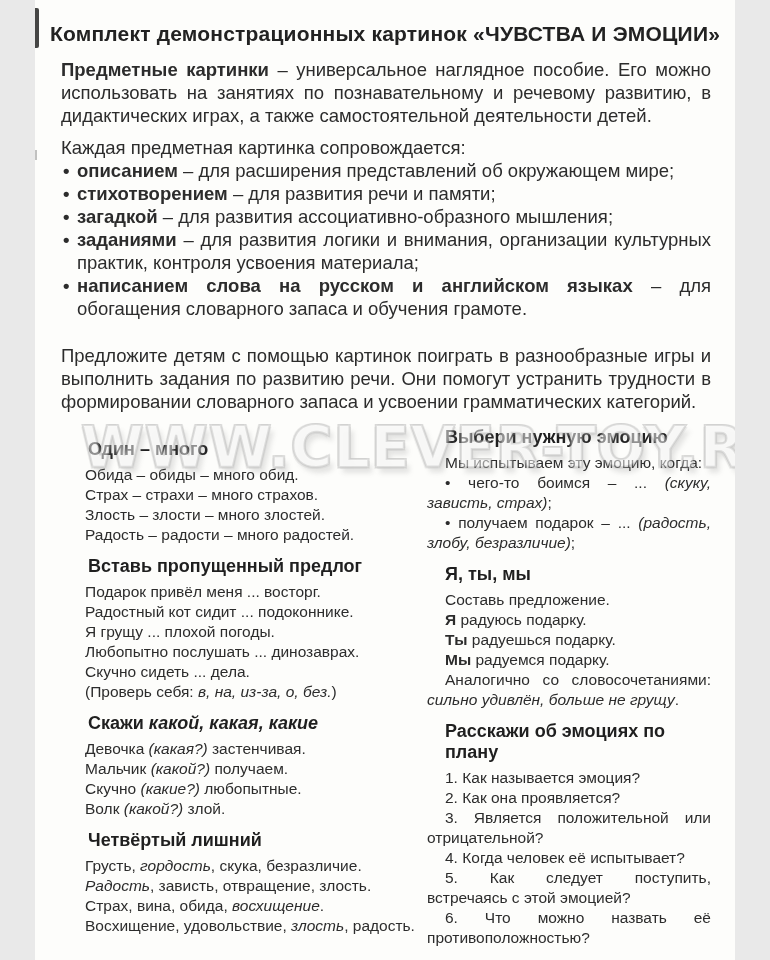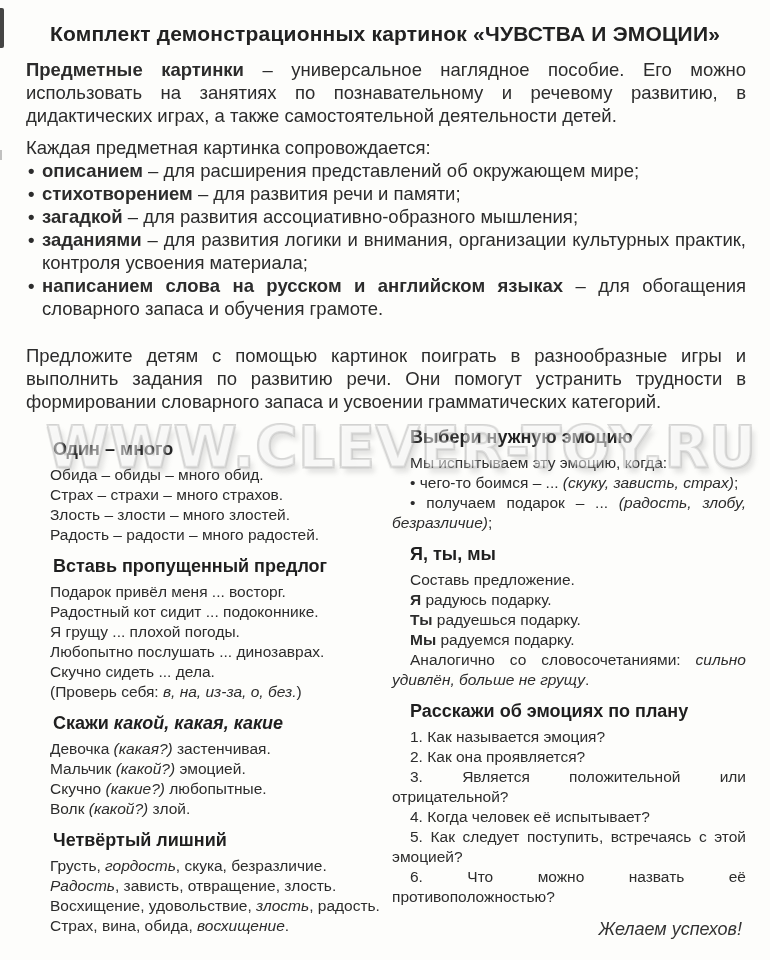--- a/index.html
+++ b/index.html
@@ -1,19 +1,19 @@
 <!DOCTYPE html>
 <html lang="ru"><head>
 <meta charset="utf-8">
 <style>
   html,body{margin:0;padding:0;}
   body{background:#e9e9e9;}
   .page{
     position:relative;
-    width:770px;height:960px;
+    width:700px;height:960px;
     margin:0 auto;
     background:#fdfdfb;
     font-family:"Liberation Sans",sans-serif;
     color:#2c2c2c;
     overflow:hidden;
     box-sizing:border-box;
   }
   
   .edge-mark1{position:absolute;left:0;top:8px;width:4px;height:40px;background:#161616;opacity:.8;border-radius:0 2px 2px 0;}
   .edge-mark2{position:absolute;left:0;top:150px;width:2px;height:10px;background:#777;opacity:.45;}
@@ -112,29 +112,29 @@
       <div class="sec-heading">Вставь пропущенный предлог</div>
       <div class="line">Подарок привёл меня ... восторг.</div>
       <div class="line">Радостный кот сидит ... подоконнике.</div>
       <div class="line">Я грущу ... плохой погоды.</div>
       <div class="line">Любопытно послушать ... динозаврах.</div>
       <div class="line">Скучно сидеть ... дела.</div>
       <div class="line"><span>(Проверь себя: </span><span class="ital">в, на, из-за, о, без.</span><span>)</span></div>
 
       <div class="sec-heading"><span>Скажи </span><span class="ital">какой, какая, какие</span></div>
       <div class="line"><span>Девочка </span><span class="ital">(какая?)</span><span> застенчивая.</span></div>
-      <div class="line"><span>Мальчик </span><span class="ital">(какой?)</span><span> эмоцией.</span></div>
+      <div class="line"><span>Мальчик </span><span class="ital">(какой?)</span><span> получаем.</span></div>
       <div class="line"><span>Скучно </span><span class="ital">(какие?)</span><span> любопытные.</span></div>
       <div class="line"><span>Волк </span><span class="ital">(какой?)</span><span> злой.</span></div>
 
       <div class="sec-heading">Четвёртый лишний</div>
       <div class="line"><span>Грусть, </span><span class="ital">гордость</span><span>, скука, безразличие.</span></div>
       <div class="line"><span></span><span class="ital">Радость</span><span>, зависть, отвращение, злость.</span></div>
+      <div class="line"><span>Страх, вина, обида, </span><span class="ital">восхищение</span><span>.</span></div>
       <div class="line"><span>Восхищение, удовольствие, </span><span class="ital">злость</span><span>, радость.</span></div>
-      <div class="line"><span>Страх, вина, обида, </span><span class="ital">восхищение</span><span>.</span></div>
     </div>
 
     <div class="col-right">
       <div class="sec-heading">Выбери нужную эмоцию</div>
       <p>Мы испытываем эту эмоцию, когда:</p>
       <p><span>•</span><span> чего-то боимся – ... </span><span class="ital">(скуку, зависть, страх)</span><span>;</span></p>
       <p><span>•</span><span> получаем подарок – ... </span><span class="ital">(радость, злобу, безразличие)</span><span>;</span></p>
 
       <div class="sec-heading">Я, ты, мы</div>
       <p>Составь предложение.</p>

